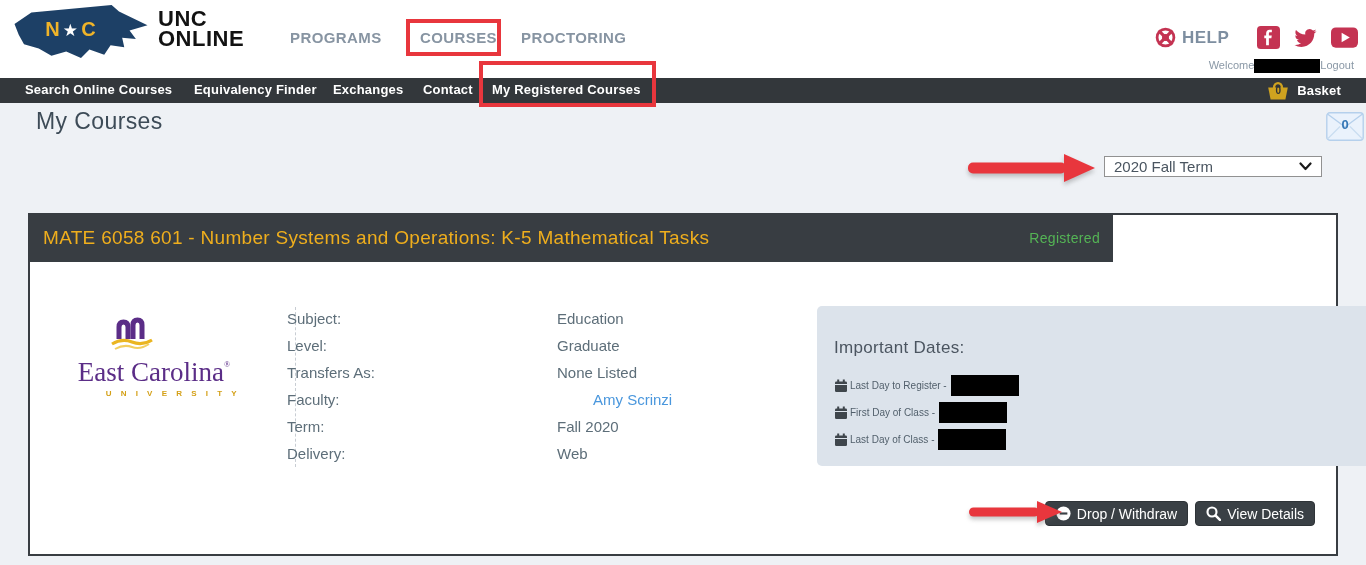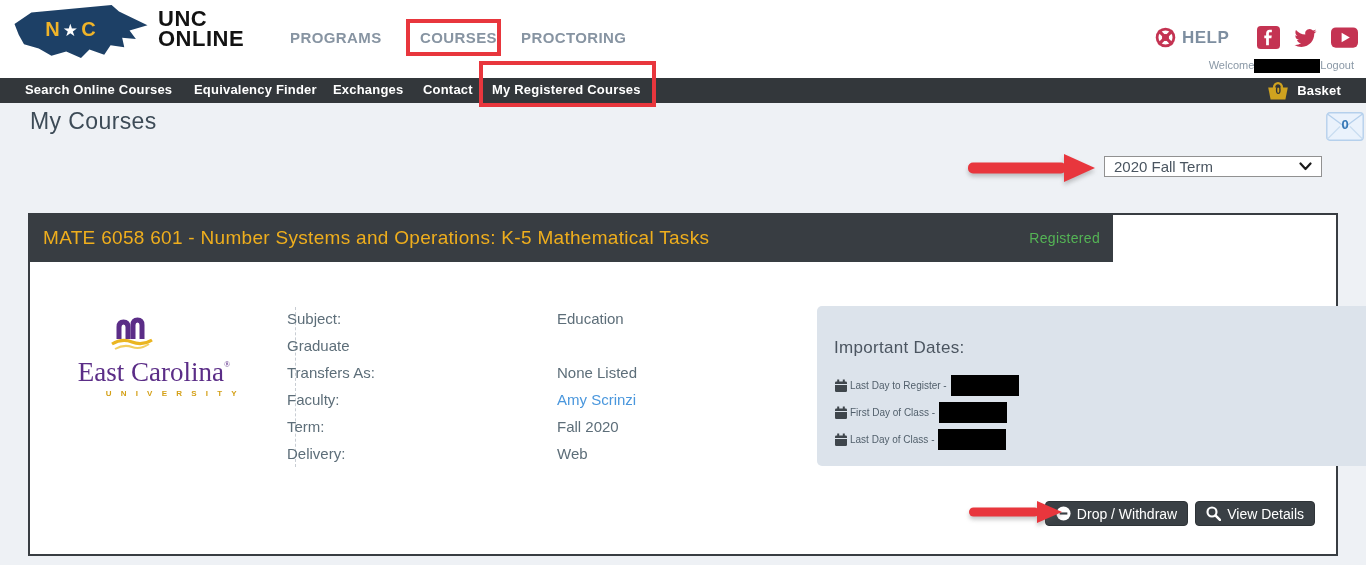--- a/index.html
+++ b/index.html
@@ -49,21 +49,21 @@
     position:absolute; left:0; right:0; top:6px; text-align:center;
     font-size:10px; font-weight:700; color:#2e3236;
   }
   .basket-label { font-size:13px; font-weight:700; color:#fff; letter-spacing:0.2px; }
 
   
   .anno-box { border:4px solid #e8363d; background:transparent; z-index:50; }
   .anno-arrow { z-index:50; filter:drop-shadow(0 3px 2px rgba(90,90,90,0.35)); }
 
   
-  .page-title { left:30px; top:108px; font-size:23px; font-weight:400; color:#3d4b57; letter-spacing:0.4px; }
+  .page-title { left:36px; top:108px; font-size:23px; font-weight:400; color:#3d4b57; letter-spacing:0.4px; }
   .mail-wrap { left:1326px; top:112px; position:absolute; }
   .mail-count {
     position:absolute; left:0; right:0; top:5px; text-align:center;
     font-size:13px; font-weight:700; color:#3577b5;
   }
   .term-select {
     left:1104px; top:156px; width:218px; height:21px;
     background:#fff; border:1px solid #919191;
     display:flex; align-items:center; justify-content:space-between;
     padding:0 9px; font-size:15px; color:#4a5560; cursor:pointer;
@@ -92,21 +92,21 @@
   .v-divider {
     left:265px; top:92px; width:0; height:160px;
     border-left:1px dashed #c8cdd3;
   }
 
   
   .details-block { left:257px; top:90px; }
   .detail-row { display:flex; height:27px; align-items:center; font-size:15px; color:#5d6e79; }
   .detail-label { width:270px; }
   .detail-value { }
-  .detail-value.link { color:#4a97dd; cursor:pointer; }
+  .detail-value.link { color:#4a97dd; cursor:pointer;margin-left:36px; }
 
   
   .dates-box {
     left:787px; top:91px; width:606px; height:160px;
     background:#dce3eb; border-radius:5px; padding:32px 17px;
   }
   .dates-heading { font-size:17px; color:#4b5560; letter-spacing:0.3px; margin-bottom:14px; }
   .date-item { display:flex; align-items:center; height:27px; font-size:10px; color:#515f6b; }
   .date-item .cal { margin-right:2px; display:flex; align-items:center; }
   .redact-date { display:inline-block; width:68px; height:21px; background:#000; margin-left:4px; }
@@ -233,20 +233,21 @@
   </div>
 
   <div class="abs v-divider"></div>
 
   <div class="abs details-block">
     <div class="detail-row">
       <span class="detail-label">Subject:</span>
       <span class="detail-value">Education</span>
     </div>
     <div class="detail-row">
+      <span class="detail-label">Level:</span>
       <span class="detail-value">Graduate</span>
     </div>
     <div class="detail-row">
       <span class="detail-label">Transfers As:</span>
       <span class="detail-value">None Listed</span>
     </div>
     <div class="detail-row">
       <span class="detail-label">Faculty:</span>
       <span class="detail-value link">Amy Scrinzi</span>
     </div>

